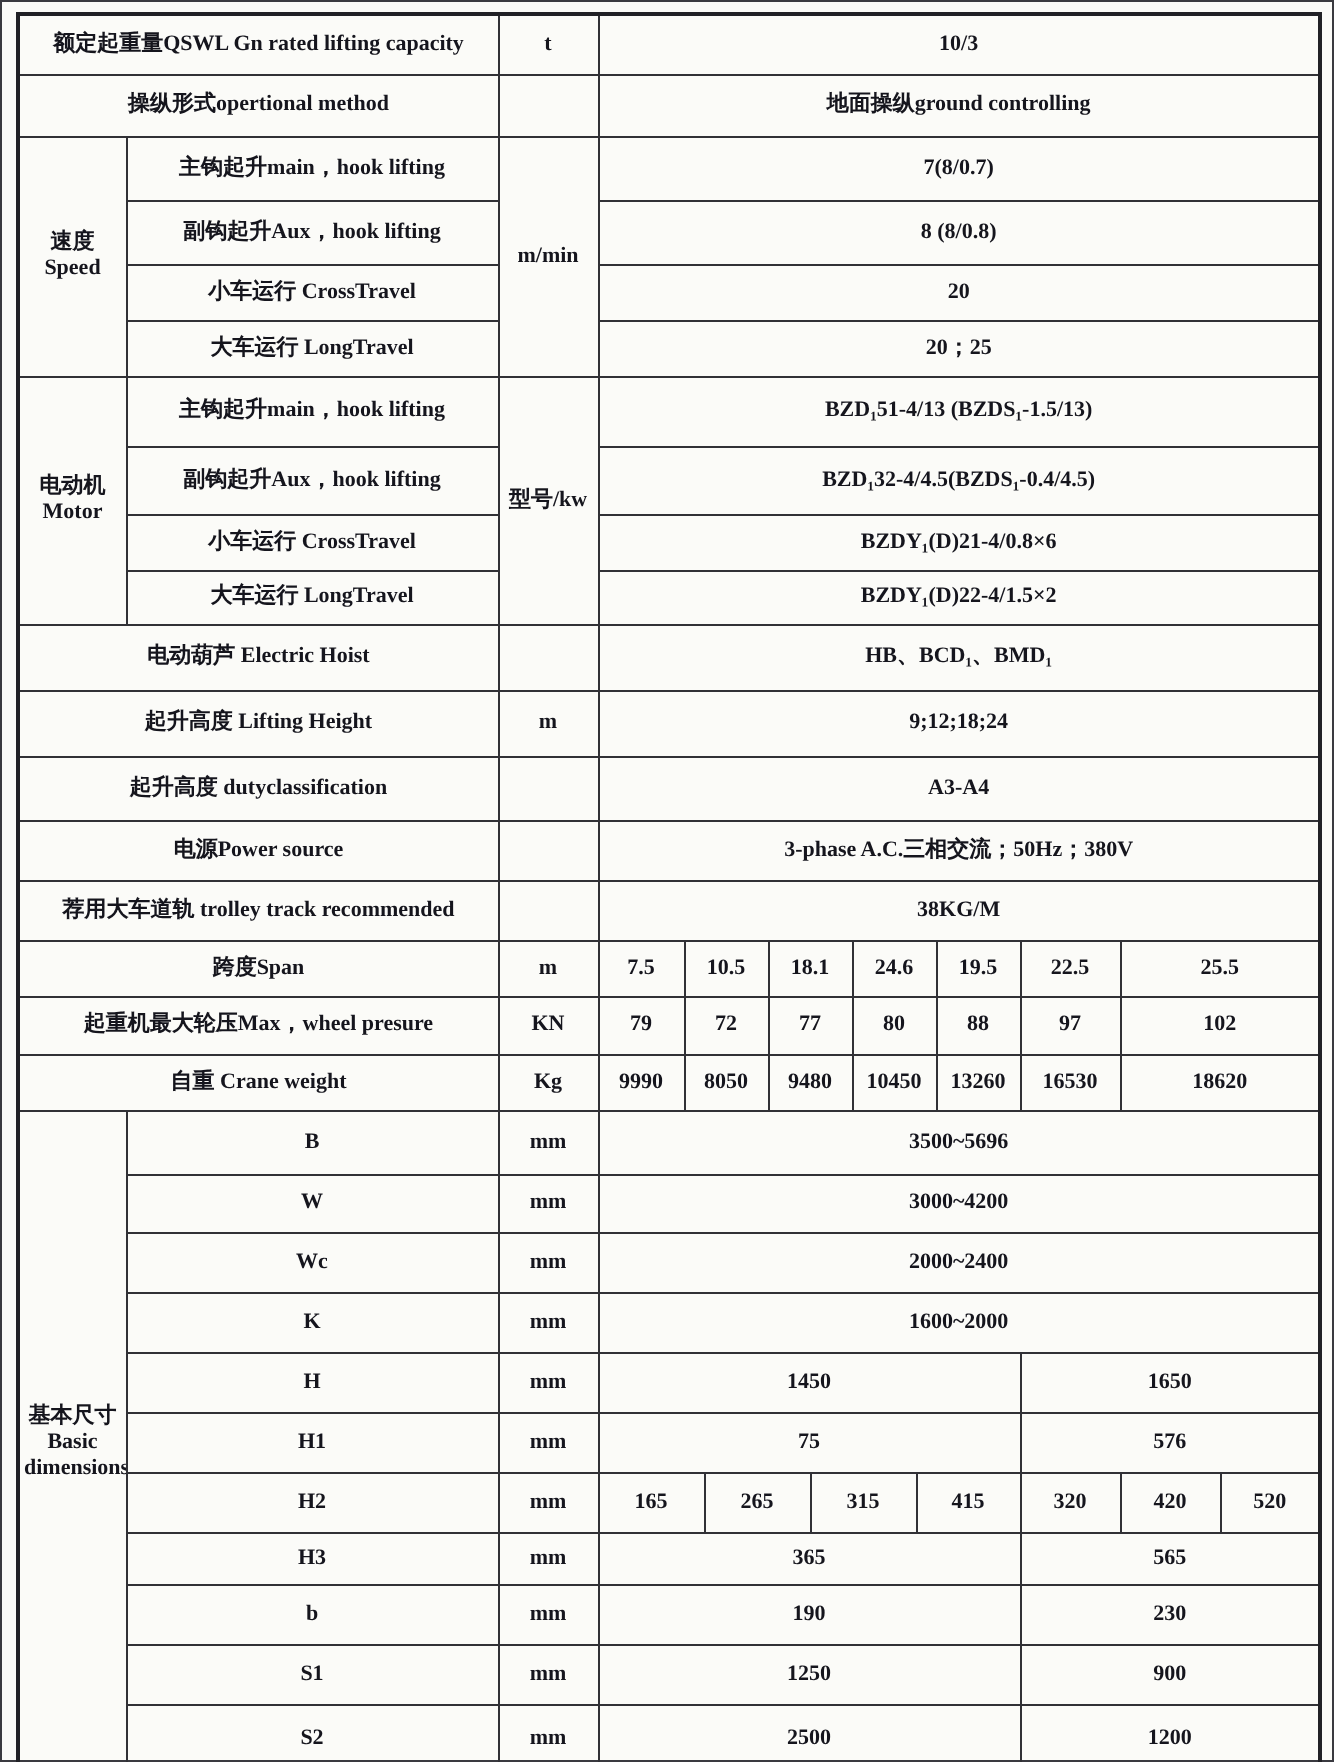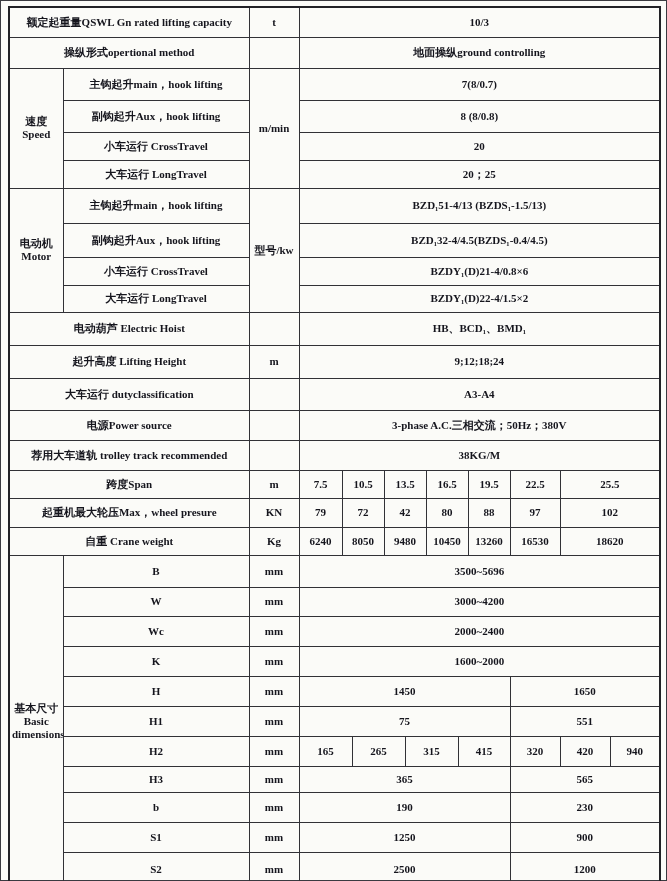--- a/index.html
+++ b/index.html
@@ -128,21 +128,21 @@
     <td colspan="11">HB、BCD₁、BMD₁</td>
   </tr>
 
   <tr class="h33">
     <td colspan="2" class="lbl">起升高度 Lifting Height</td>
     <td class="unit">m</td>
     <td colspan="11">9;12;18;24</td>
   </tr>
 
   <tr class="h32">
-    <td colspan="2" class="lbl">大车运行 dutyclassification</td>
+    <td colspan="2" class="lbl">起升高度 dutyclassification</td>
     <td class="unit"></td>
     <td colspan="11">A3-A4</td>
   </tr>
 
   <tr class="h30">
     <td colspan="2" class="lbl">电源Power source</td>
     <td class="unit"></td>
     <td colspan="11">3-phase A.C.三相交流；50Hz；380V</td>
   </tr>
 
@@ -150,43 +150,43 @@
     <td colspan="2" class="lbl">荐用大车道轨 trolley track recommended</td>
     <td class="unit"></td>
     <td colspan="11">38KG/M</td>
   </tr>
 
   <tr class="h28">
     <td colspan="2" class="lbl">跨度Span</td>
     <td class="unit">m</td>
     <td colspan="1">7.5</td>
     <td colspan="2">10.5</td>
-    <td colspan="2">13.5</td>
-    <td colspan="2">16.5</td>
+    <td colspan="2">18.1</td>
+    <td colspan="2">24.6</td>
     <td colspan="1">19.5</td>
     <td colspan="1">22.5</td>
     <td colspan="2">25.5</td>
   </tr>
 
   <tr class="h29">
     <td colspan="2" class="lbl">起重机最大轮压Max，wheel presure</td>
     <td class="unit">KN</td>
     <td colspan="1">79</td>
     <td colspan="2">72</td>
-    <td colspan="2">42</td>
+    <td colspan="2">77</td>
     <td colspan="2">80</td>
     <td colspan="1">88</td>
     <td colspan="1">97</td>
     <td colspan="2">102</td>
   </tr>
 
   <tr class="h28">
     <td colspan="2" class="lbl">自重 Crane weight</td>
     <td class="unit">Kg</td>
-    <td colspan="1">6240</td>
+    <td colspan="1">9990</td>
     <td colspan="2">8050</td>
     <td colspan="2">9480</td>
     <td colspan="2">10450</td>
     <td colspan="1">13260</td>
     <td colspan="1">16530</td>
     <td colspan="2">18620</td>
   </tr>
 
   <tr class="h32">
     <td rowspan="11" class="grp">
@@ -216,32 +216,32 @@
   <tr class="h30">
     <td class="lbl">H</td>
     <td class="unit">mm</td>
     <td colspan="8">1450</td>
     <td colspan="3">1650</td>
   </tr>
   <tr class="h30">
     <td class="lbl">H1</td>
     <td class="unit">mm</td>
     <td colspan="8">75</td>
-    <td colspan="3">551</td>
+    <td colspan="3">576</td>
   </tr>
   <tr class="h30">
     <td class="lbl">H2</td>
     <td class="unit">mm</td>
     <td colspan="2">165</td>
     <td colspan="2">265</td>
     <td colspan="2">315</td>
     <td colspan="2">415</td>
     <td colspan="1">320</td>
     <td colspan="1">420</td>
-    <td colspan="1">940</td>
+    <td colspan="1">520</td>
   </tr>
   <tr class="h26">
     <td class="lbl">H3</td>
     <td class="unit">mm</td>
     <td colspan="8">365</td>
     <td colspan="3">565</td>
   </tr>
   <tr class="h30">
     <td class="lbl">b</td>
     <td class="unit">mm</td>

